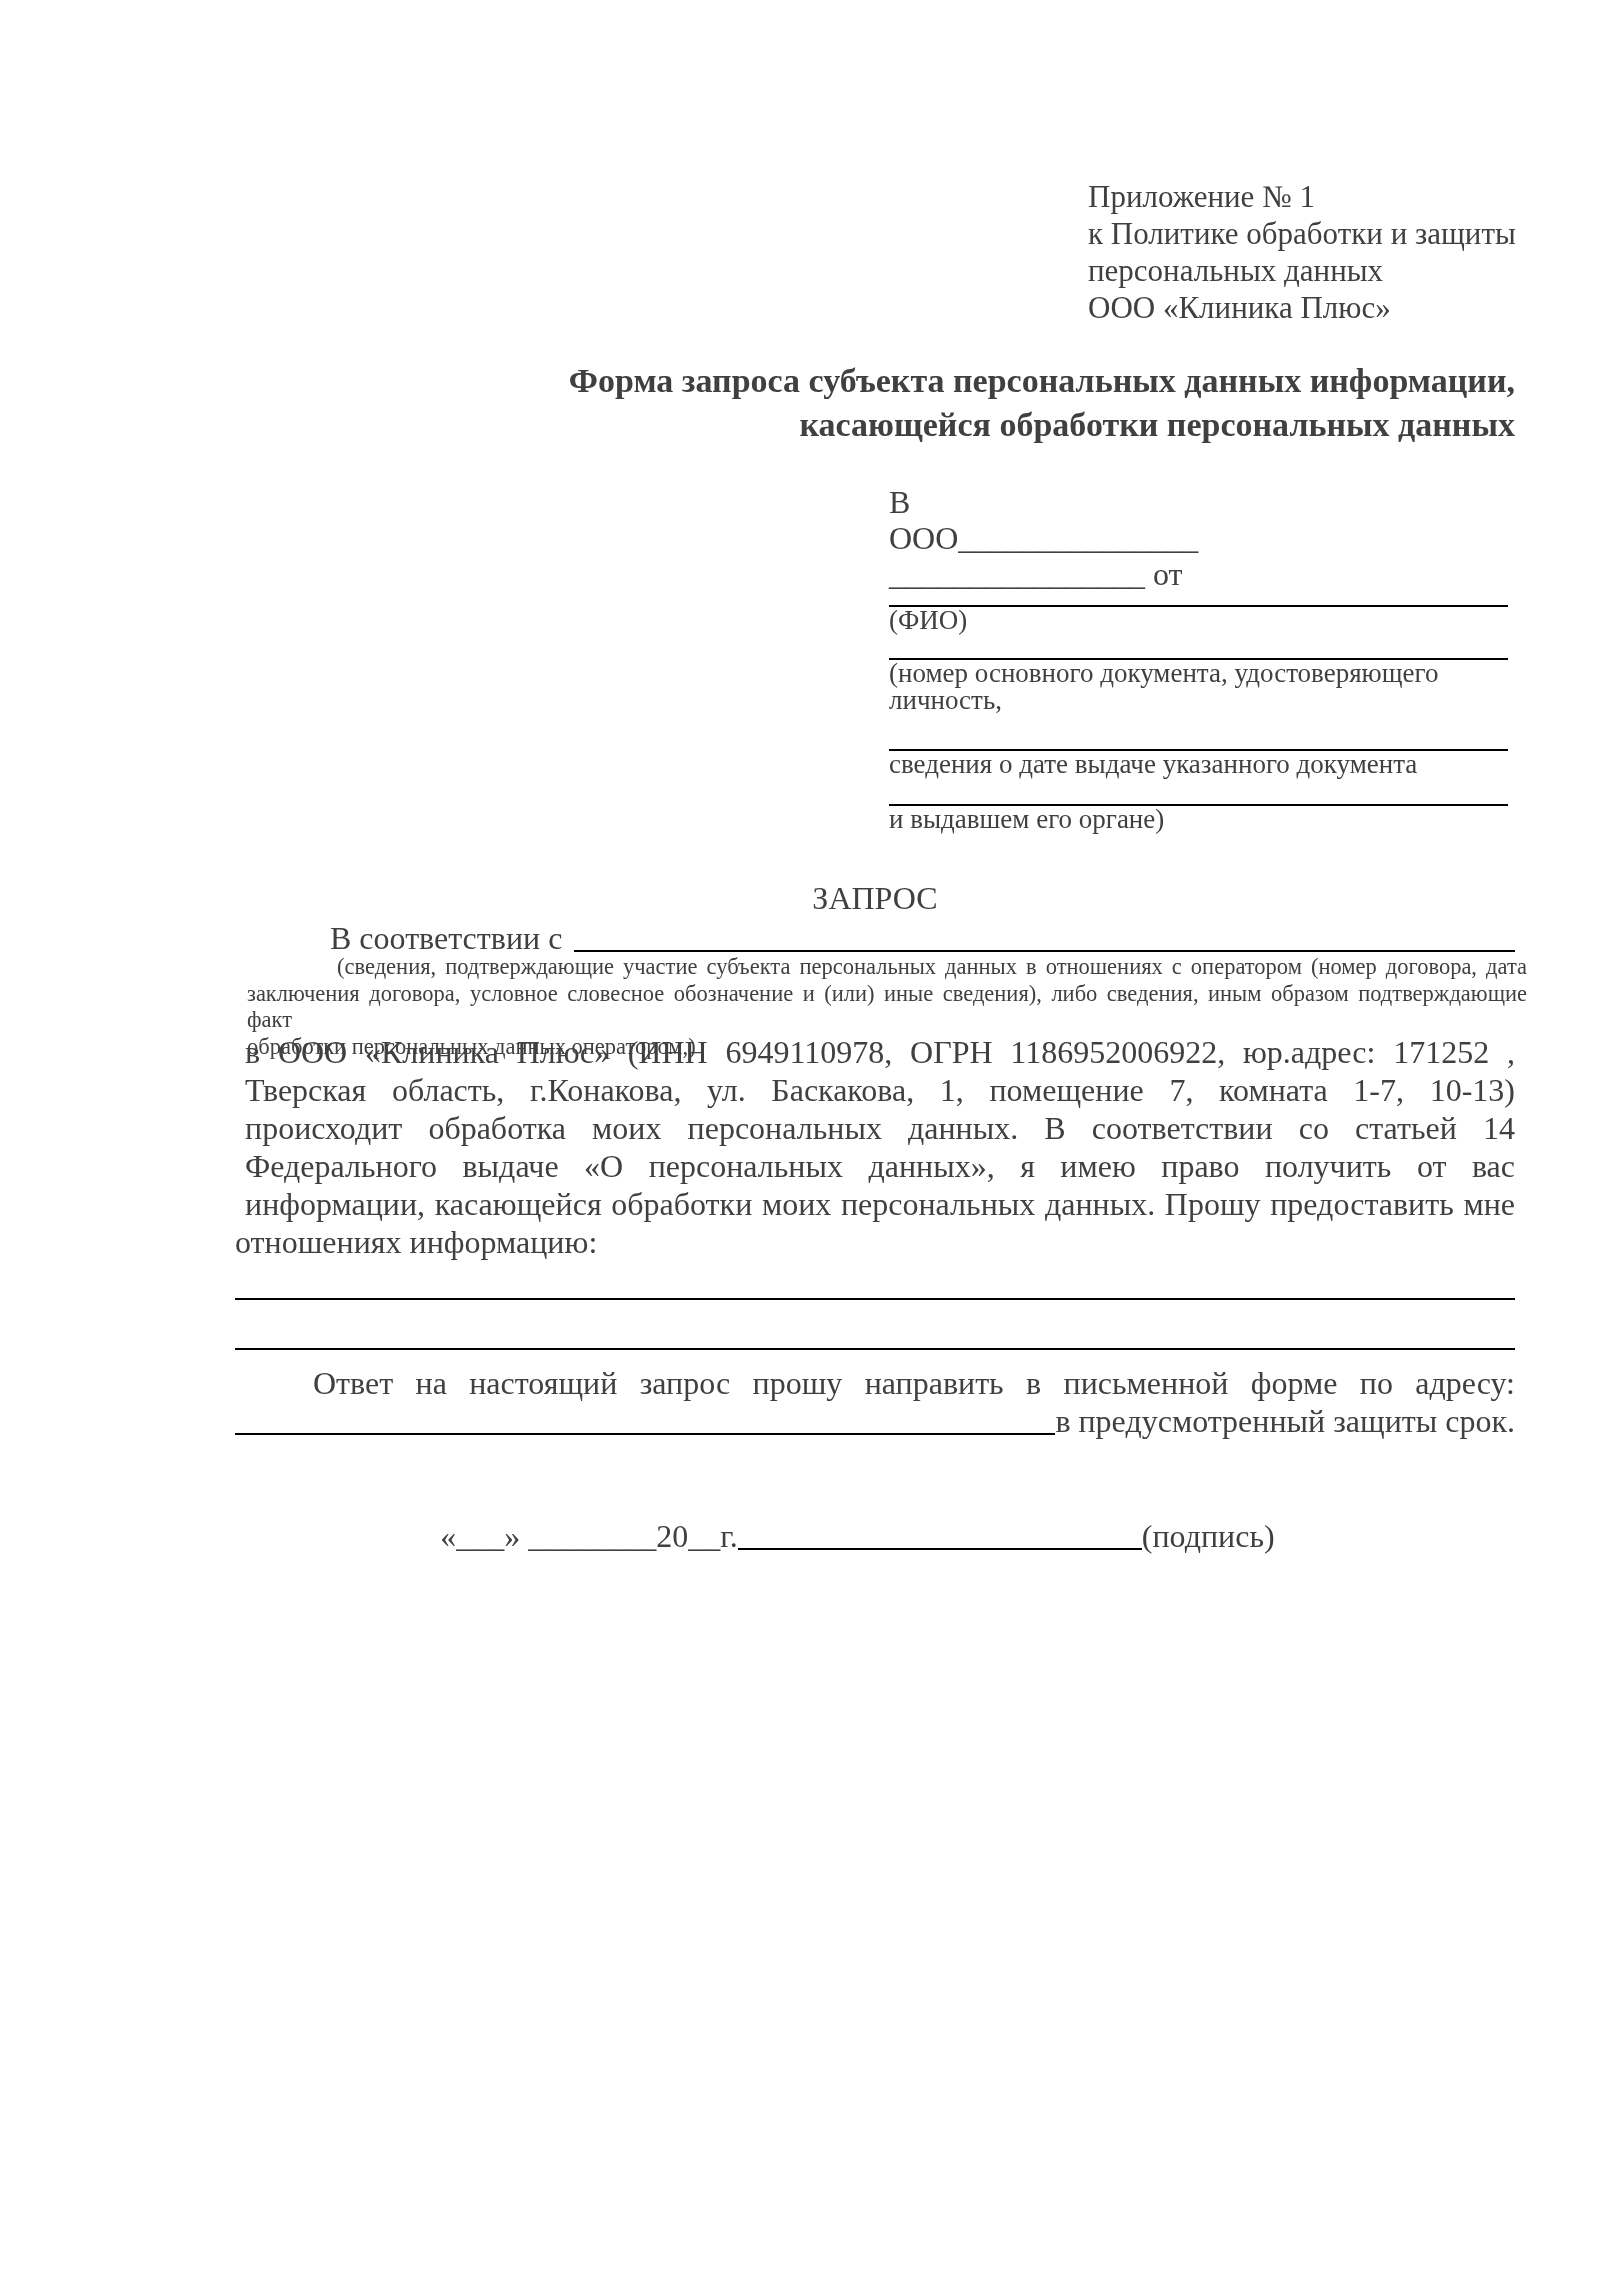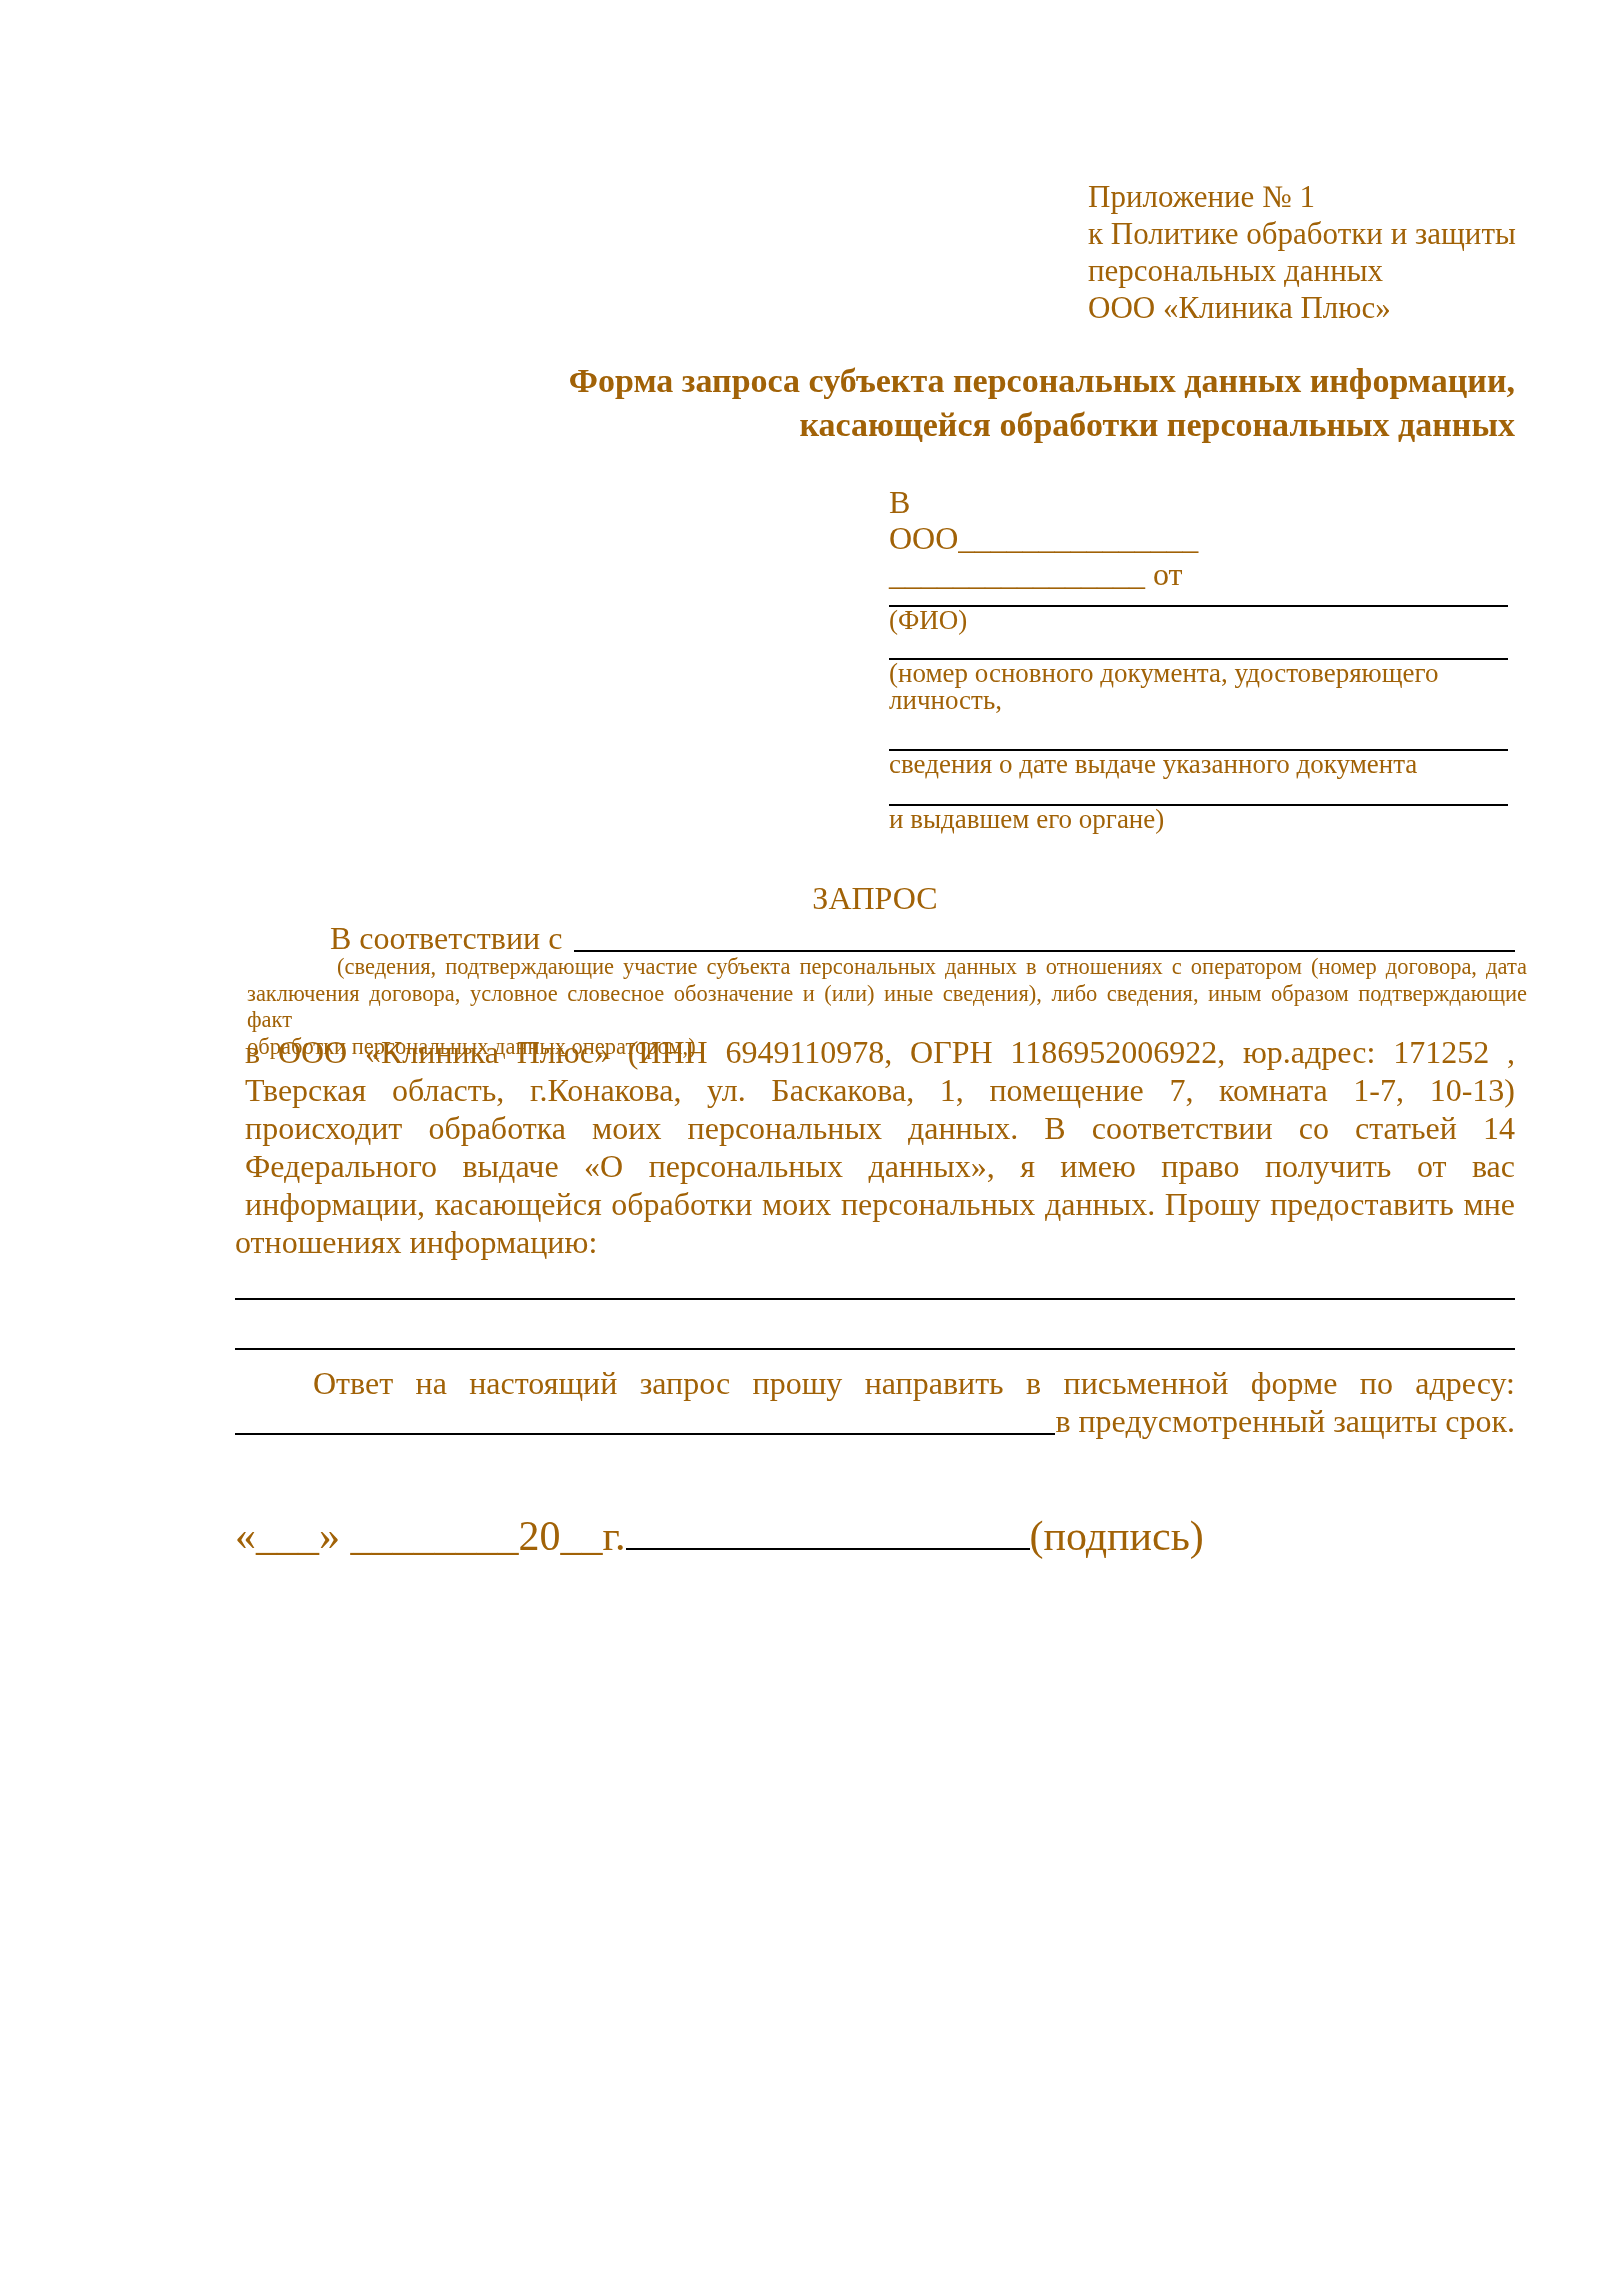--- a/index.html
+++ b/index.html
@@ -1,20 +1,20 @@
 <!DOCTYPE html>
 <html><head>
 <meta charset="utf-8">
 <style>
   html,body { margin:0; padding:0; background:#ffffff; }
   .page {
     position:relative;
     width:1621px; height:2095px;
     background:#ffffff;
-    color:#a16207;
+    color:#404040;
     font-family:"Liberation Serif","DejaVu Serif",serif;
     overflow:hidden;
   }
   
   .appendix { position:absolute; left:1088px; top:178px; font-size:31px; line-height:37px; }
   
   .doc-title {
     position:absolute; left:235px; top:359px; width:1280px;
     text-align:right; font-weight:700; font-size:34px; line-height:44px;
   }
@@ -44,22 +44,22 @@
   
   .blank1 { position:absolute; left:235px; top:1298px; width:1280px; }
   .blank2 { position:absolute; left:235px; top:1348px; width:1280px; }
   
   .reply { position:absolute; left:235px; top:1364px; width:1280px; font-size:32px; line-height:38px; }
   .reply .just { text-indent:78px; text-align:justify; text-align-last:justify; }
   .reply .addr-row { display:flex; }
   
   .bottomrow {
     position:absolute; left:235px; top:1518px; width:1280px;
-    font-size:42px; line-height:37px;
-    display:flex; justify-content:flex-start; align-items:flex-end;
+    font-size:32px; line-height:37px;
+    display:flex; justify-content:center; align-items:flex-end;
   }
   .sig-group { display:flex; align-items:flex-end; margin-right:35px; }
   .sig-line { width:404px; border-bottom:2.9px solid #000; margin-bottom:4.9px; }
 </style>
 </head>
 <body>
 
 <div class="page">
 
   <div class="appendix">

